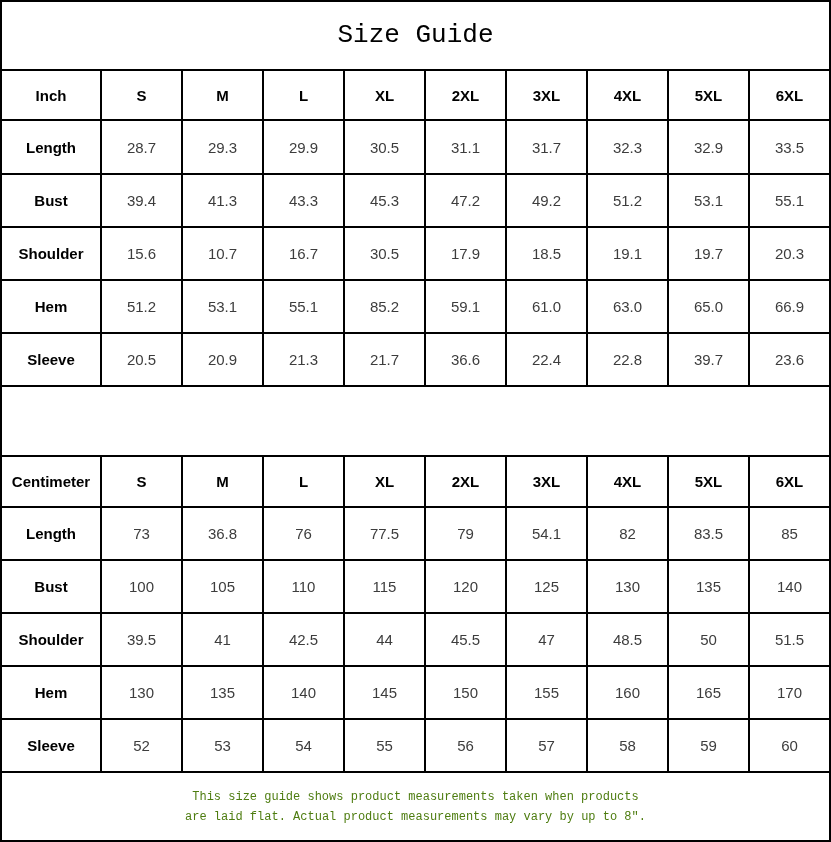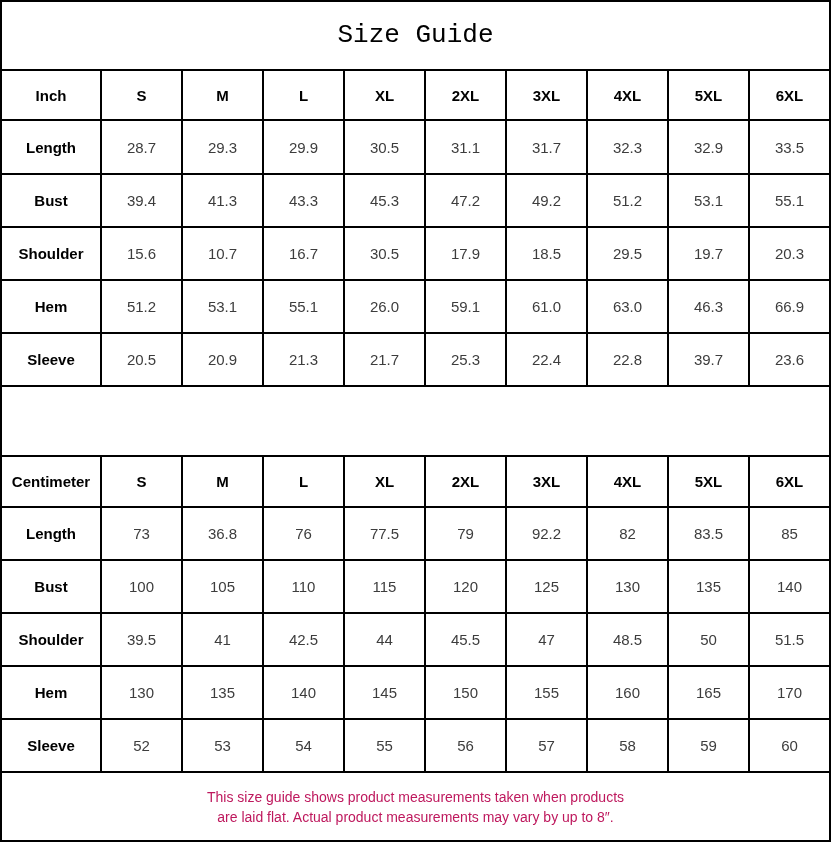--- a/index.html
+++ b/index.html
@@ -46,24 +46,24 @@
   tr.header-row { height: 42px; padding-left: 43px; }
   tr.data-row   { height: 44px; margin-left: 28px; }
   td.value-cell {
     font-weight: 400;
     font-size: 15px;
     color: #3d3d3d;
   }
   tr.gap-row td { height: 56px; }
   tr.footer-row td {
     height: 55px;
-    font-family: Liberation Sans, sans-serif;
-    font-size: 14px;
+    font-family: Liberation Mono, monospace;
+    font-size: 12px;
     line-height: 20px;
-    color: #be185d;
+    color: #4d7c0f;
   }
 </style>
 </head>
 <body>
 
 <div class="size-guide">
   <table class="guide">
     <colgroup>
       <col class="label-col">
       <col>
@@ -119,43 +119,43 @@
       <td class="value-cell">55.1</td>
     </tr>
     <tr class="data-row">
       <td class="row-label">Shoulder</td>
       <td class="value-cell">15.6</td>
       <td class="value-cell">10.7</td>
       <td class="value-cell">16.7</td>
       <td class="value-cell">30.5</td>
       <td class="value-cell">17.9</td>
       <td class="value-cell">18.5</td>
-      <td class="value-cell">29.5</td>
+      <td class="value-cell">19.1</td>
       <td class="value-cell">19.7</td>
       <td class="value-cell">20.3</td>
     </tr>
     <tr class="data-row">
       <td class="row-label">Hem</td>
       <td class="value-cell">51.2</td>
       <td class="value-cell">53.1</td>
       <td class="value-cell">55.1</td>
-      <td class="value-cell">26.0</td>
+      <td class="value-cell">85.2</td>
       <td class="value-cell">59.1</td>
       <td class="value-cell">61.0</td>
       <td class="value-cell">63.0</td>
-      <td class="value-cell">46.3</td>
+      <td class="value-cell">65.0</td>
       <td class="value-cell">66.9</td>
     </tr>
     <tr class="data-row">
       <td class="row-label">Sleeve</td>
       <td class="value-cell">20.5</td>
       <td class="value-cell">20.9</td>
       <td class="value-cell">21.3</td>
       <td class="value-cell">21.7</td>
-      <td class="value-cell">25.3</td>
+      <td class="value-cell">36.6</td>
       <td class="value-cell">22.4</td>
       <td class="value-cell">22.8</td>
       <td class="value-cell">39.7</td>
       <td class="value-cell">23.6</td>
     </tr>
 
     <tr class="gap-row">
       <td colspan="10"></td>
     </tr>
 
@@ -171,21 +171,21 @@
       <td>5XL</td>
       <td>6XL</td>
     </tr>
     <tr class="data-row">
       <td class="row-label">Length</td>
       <td class="value-cell">73</td>
       <td class="value-cell">36.8</td>
       <td class="value-cell">76</td>
       <td class="value-cell">77.5</td>
       <td class="value-cell">79</td>
-      <td class="value-cell">92.2</td>
+      <td class="value-cell">54.1</td>
       <td class="value-cell">82</td>
       <td class="value-cell">83.5</td>
       <td class="value-cell">85</td>
     </tr>
     <tr class="data-row">
       <td class="row-label">Bust</td>
       <td class="value-cell">100</td>
       <td class="value-cell">105</td>
       <td class="value-cell">110</td>
       <td class="value-cell">115</td>

